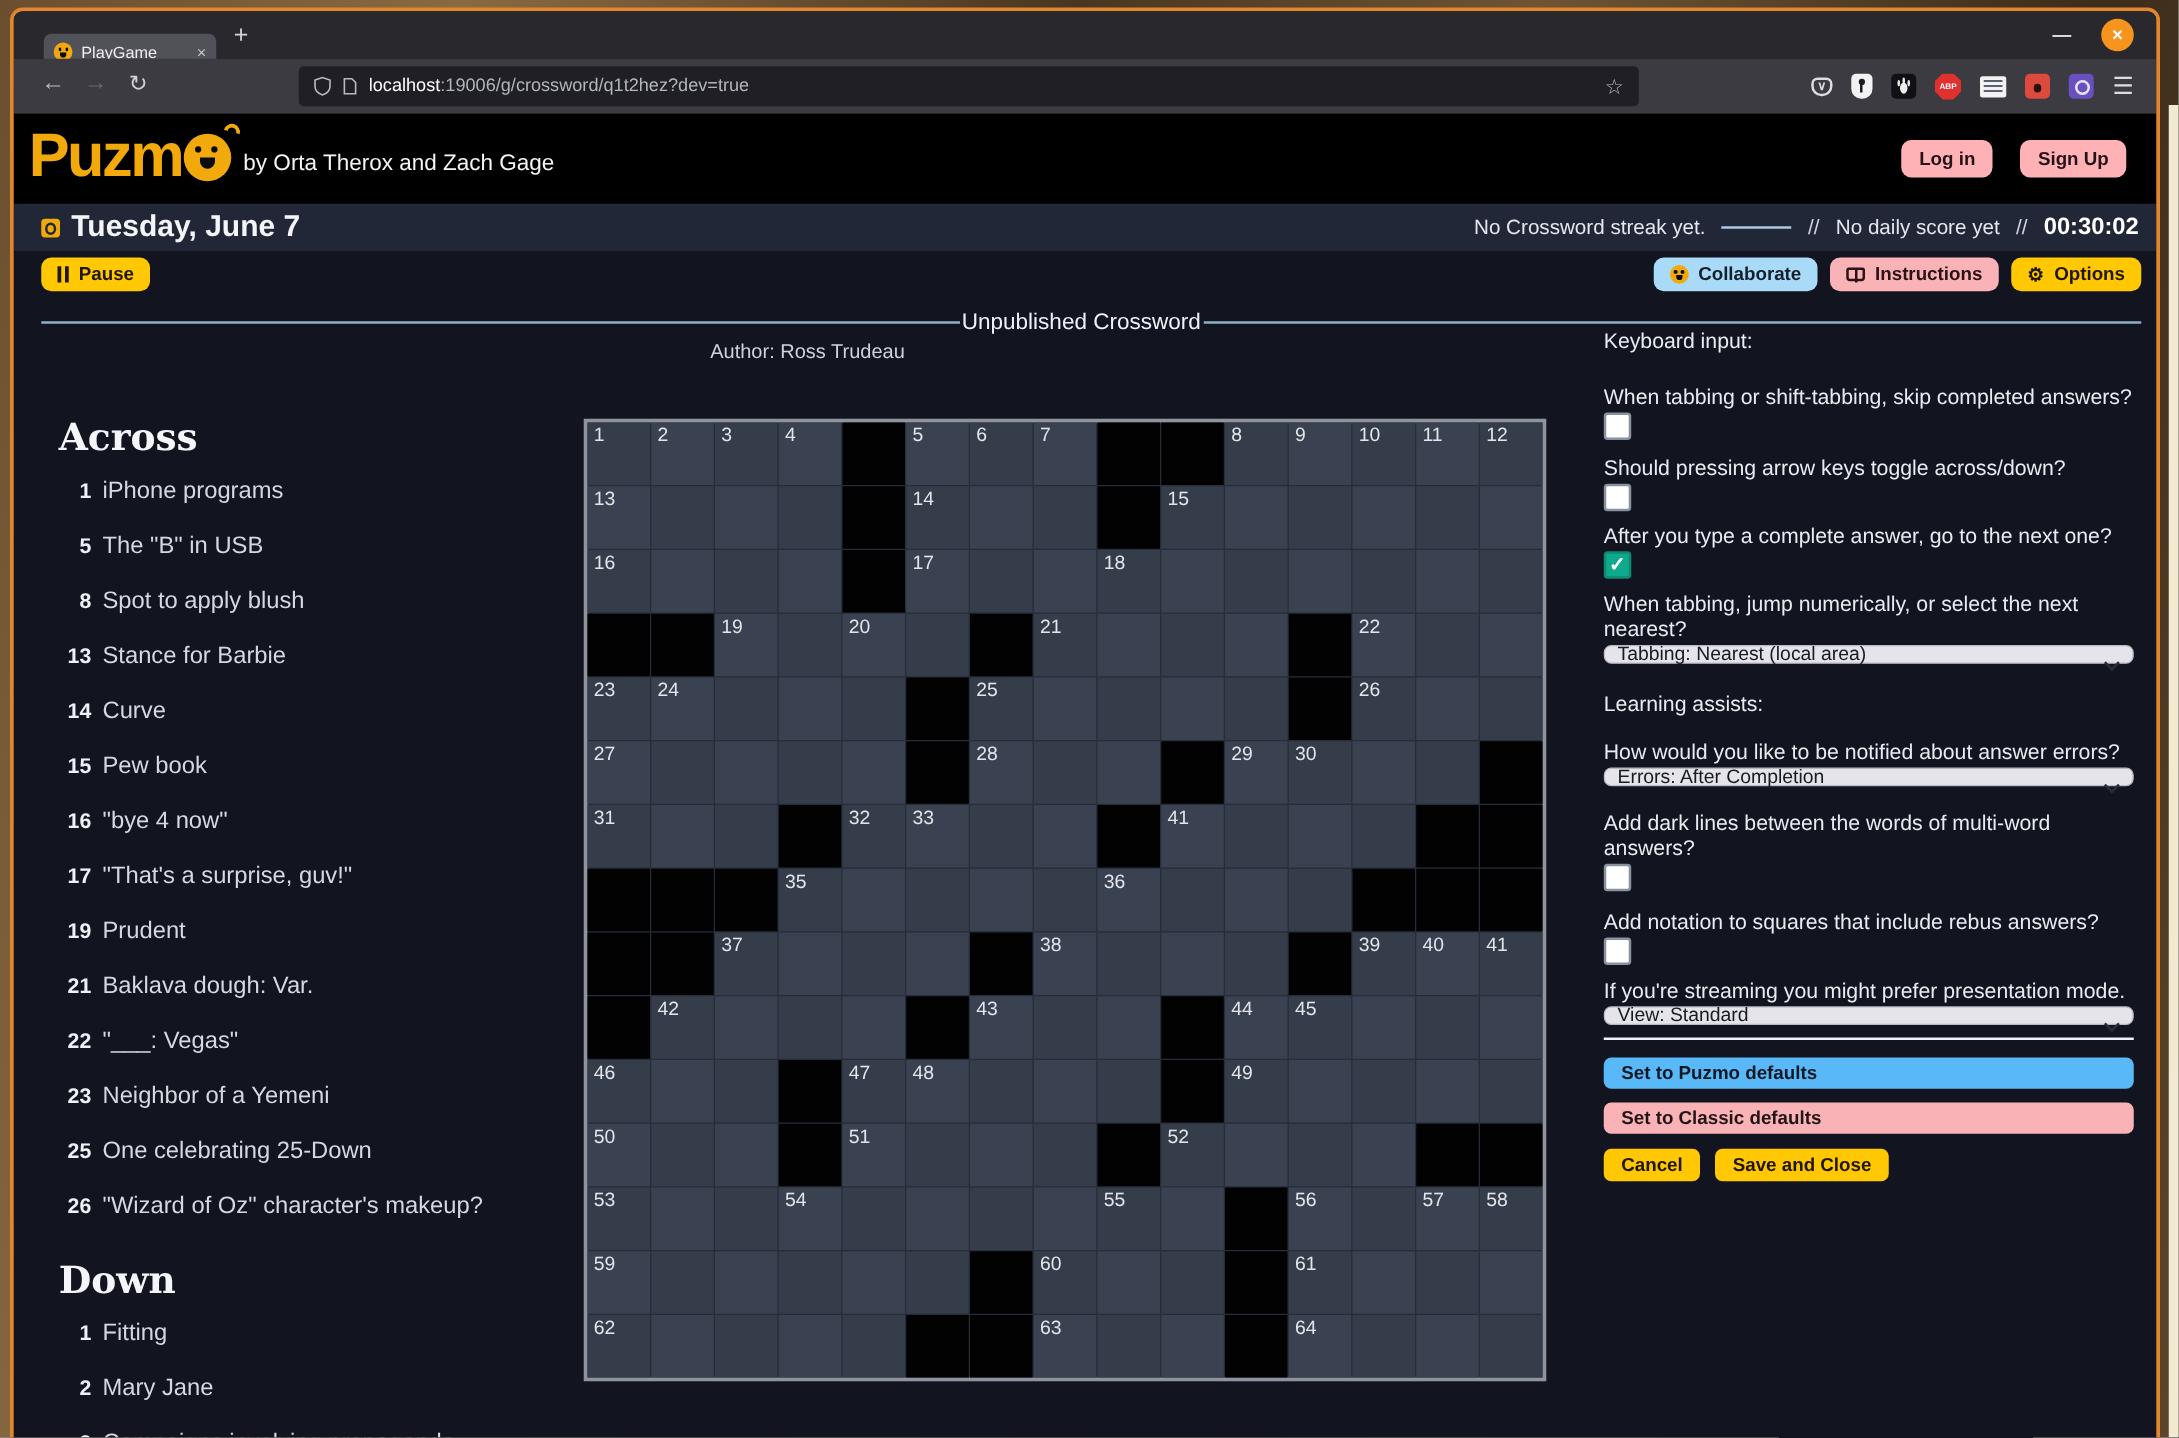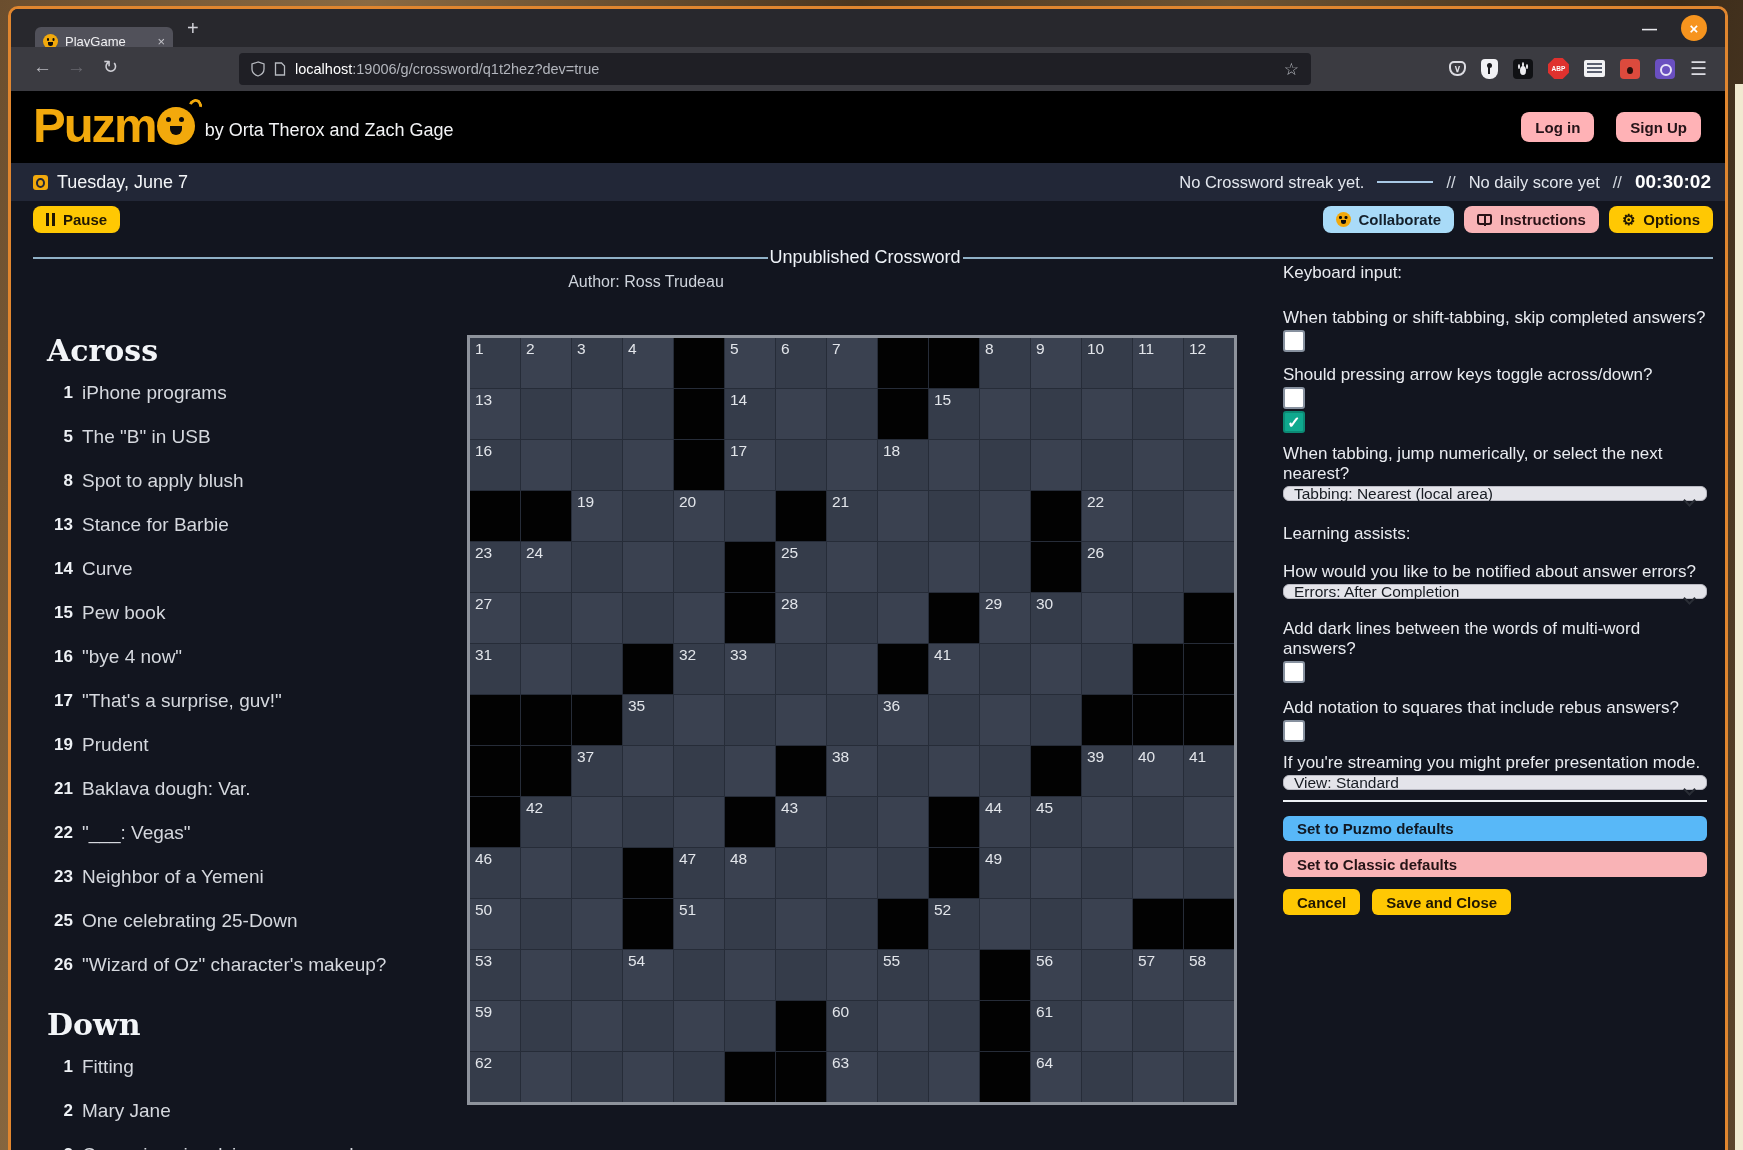--- a/index.html
+++ b/index.html
@@ -53,21 +53,21 @@
   .news::after { content:""; position:absolute; inset:3px; background:repeating-linear-gradient(#5a6070 0 2px, transparent 2px 4px); }
   .redext { width:20px; height:20px; border-radius:4px; background:#dc4a3d; position:relative; }
   .redext::after { content:""; position:absolute; left:7px; top:8px; width:6px; height:7px; border-radius:50%;
     background:#2a0f0c; box-shadow:-4px -4px 0 -3px #2a0f0c, 0 -5px 0 -3px #2a0f0c, 4px -4px 0 -3px #2a0f0c; }
   .purpleext { width:20px; height:20px; border-radius:4px; background:#6a4fc0; position:relative; }
   .purpleext::after { content:""; position:absolute; left:5px; top:5px; width:8px; height:8px; border-radius:50%; border:2px solid #e9e4f8; }
   .hamburger { color:#dcdce2; font-size:19px; }
 
   
   .pageheader { position:absolute; left:0; top:82px; right:0; height:72px; background:#000; }
-  .logo-wrap { position:absolute; left:22px; top:8px; display:flex; align-items:flex-end; }
+  .logo-wrap { position:absolute; left:12px; top:8px; display:flex; align-items:flex-end; }
   .logo-text { color:#f2a90c; font-size:49px; font-weight:800; letter-spacing:-2px; line-height:52px; }
   .mascot { display:inline-block; background:#f2a90c; border-radius:50%; position:relative; }
   .mascot-lg { width:38px; height:38px; margin:0 0 6px 1px; }
   .mascot-lg::before { content:""; position:absolute; left:9px; top:10px; width:5px; height:5px; border-radius:50%;
     background:#0b0b0b; box-shadow:13px 0 0 #0b0b0b; }
   .mascot-lg::after { content:""; position:absolute; left:13px; top:19px; width:12px; height:9px; background:#0b0b0b;
     border-radius:0 0 12px 12px; }
   .logo-curl { position:absolute; right:-7px; top:-8px; width:13px; height:13px; border:3.5px solid #f2a90c;
     border-left-color:transparent; border-bottom-color:transparent; border-radius:50%; transform:rotate(-30deg); }
   .mascot-sm { width:15px; height:15px; }
@@ -77,21 +77,21 @@
     border-radius:0 0 6px 6px; }
   .byline { color:#f3f4f6; font-size:18px; margin:0 0 10px 10px; }
   .auth-btns { position:absolute; right:24px; top:21px; display:flex; gap:22px; }
   .pink-btn { background:#ffb2b6; color:#241318; font-weight:800; font-size:15px; border-radius:8px;
     padding:0 14px; height:30px; display:flex; align-items:center; }
 
   .datebar { position:absolute; left:0; top:154px; right:0; height:38px; background:#222737; }
   .date-left { position:absolute; left:22px; top:0; height:38px; display:flex; align-items:center; gap:9px; }
   .cal-icon { width:15px; height:15px; background:#f2a90c; border-radius:3px; position:relative; }
   .cal-icon::after { content:""; position:absolute; inset:3px 3px 2px 3px; border-radius:50%; border:2px solid #222737; }
-  .date-text { color:#f3f5f8; font-size:18px; font-weight:400; }
+  .date-text { color:#f3f5f8; font-size:24px; font-weight:700; }
   .date-right { position:absolute; right:14px; top:0; height:38px; display:flex; align-items:center; gap:13px; }
   .streak-text, .score-text { color:#e3e7ee; font-size:16.5px; }
   .streak-line { width:56px; height:2.5px; background:#a9c9e5; }
   .slash { color:#d3d8e0; font-size:16.5px; }
   .timer { color:#ffffff; font-size:19px; font-weight:800; }
 
   .main { position:absolute; left:0; top:192px; right:0; bottom:0; background:#12151f; }
 
   
   .yellow-btn { background:#ffc803; color:#201703; font-weight:800; font-size:15px; border-radius:8px;
@@ -697,20 +697,21 @@
 
         <div class="settings">
           <div class="s-header">Keyboard input:</div>
 
           <div class="s-q mt25">When tabbing or shift-tabbing, skip completed answers?</div>
           <div class="checkbox"></div>
 
           <div class="s-q mt13">Should pressing arrow keys toggle across/down?</div>
           <div class="checkbox"></div>
 
+          <div class="s-q mt10">After you type a complete answer, go to the next one?</div>
           <div class="checkbox checked">✓</div>
 
           <div class="s-q mt11">When tabbing, jump numerically, or select the next nearest?</div>
           <div class="select">Tabbing: Nearest (local area)</div>
 
           <div class="s-header mt23">Learning assists:</div>
 
           <div class="s-q mt18">How would you like to be notified about answer errors?</div>
           <div class="select">Errors: After Completion</div>
 

